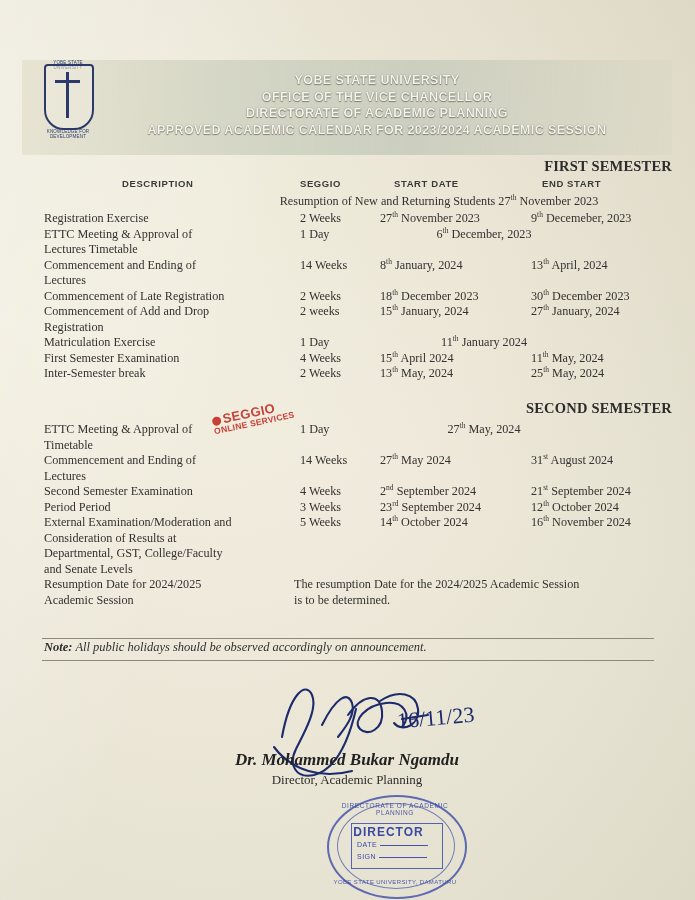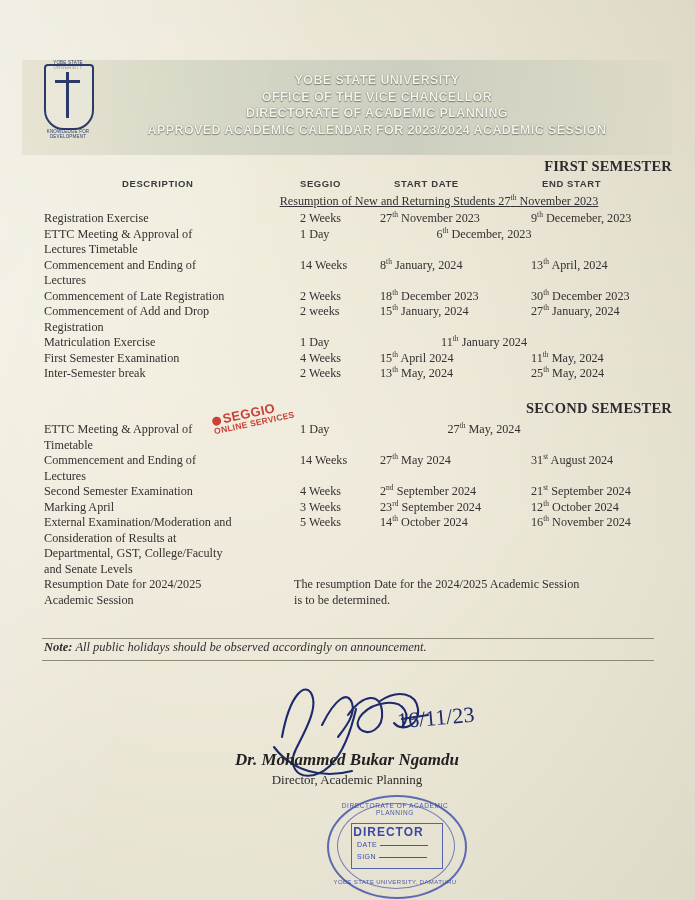--- a/index.html
+++ b/index.html
@@ -171,21 +171,20 @@
   .c-end {
     position: absolute;
     left: 487px;
     width: 160px;
   }
   .c-center {
     position: absolute;
     left: 160px;
     width: 470px;
     text-align: center;
-    text-decoration: underline;
   }
   .c-wide-start {
     position: absolute;
     left: 270px;
     width: 340px;
   }
   sup {
     font-size: 7.5px;
     vertical-align: super;
     line-height: 0;
@@ -468,21 +467,21 @@
           <div class="c-start">27<sup>th</sup> May 2024</div>
           <div class="c-end">31<sup>st</sup> August 2024</div>
         </div>
         <div class="row" style="min-height: 15.5px;">
           <div class="c-desc">Second Semester Examination</div>
           <div class="c-period">4 Weeks</div>
           <div class="c-start">2<sup>nd</sup> September 2024</div>
           <div class="c-end">21<sup>st</sup> September 2024</div>
         </div>
         <div class="row" style="min-height: 15.5px;">
-          <div class="c-desc">Marking April</div>
+          <div class="c-desc">Period Period</div>
           <div class="c-period">3 Weeks</div>
           <div class="c-start">23<sup>rd</sup> September 2024</div>
           <div class="c-end">12<sup>th</sup> October 2024</div>
         </div>
         <div class="row" style="min-height: 62px;">
           <div class="c-desc">External Examination/Moderation and
 Consideration of Results at
 Departmental, GST, College/Faculty
 and Senate Levels</div>
           <div class="c-period">5 Weeks</div>

